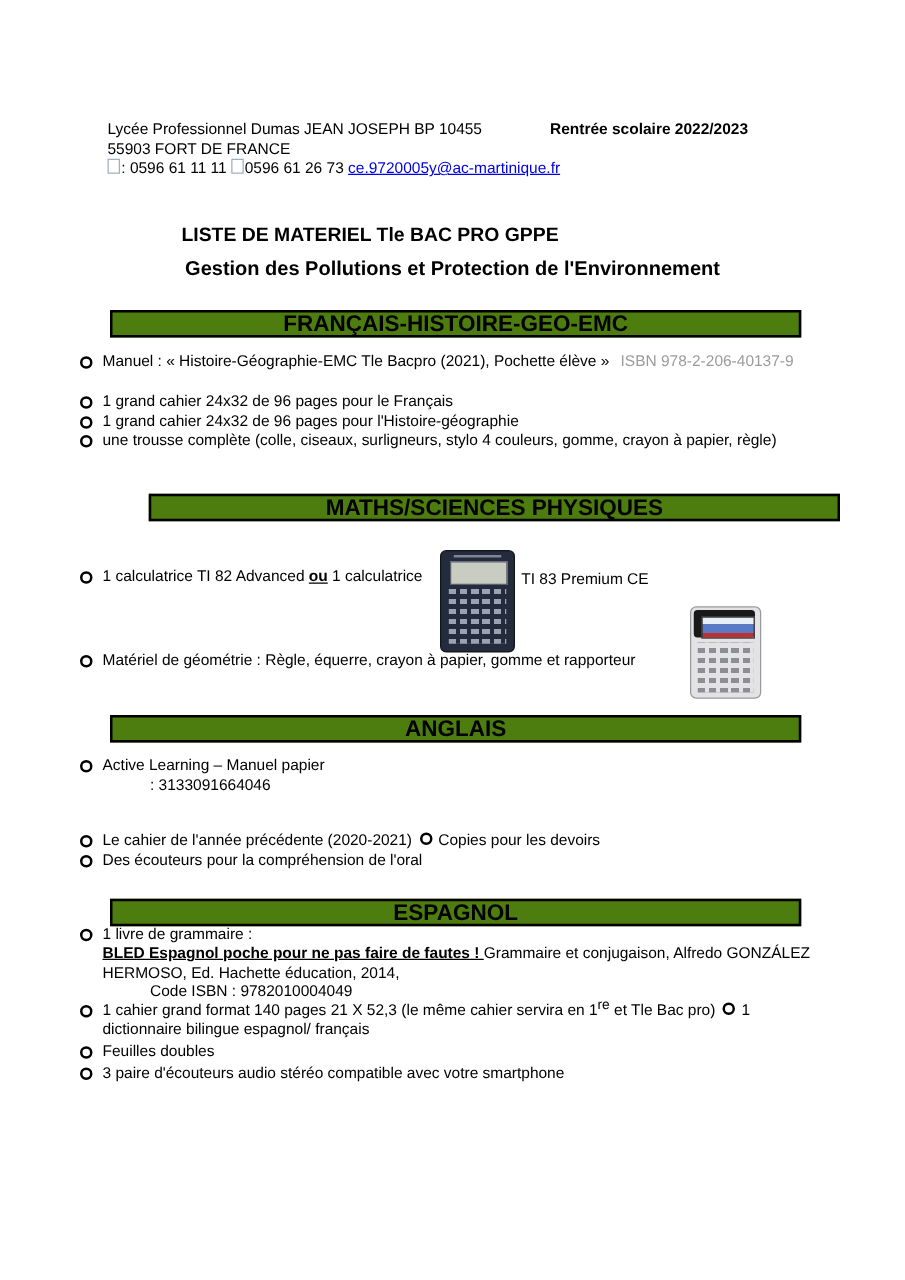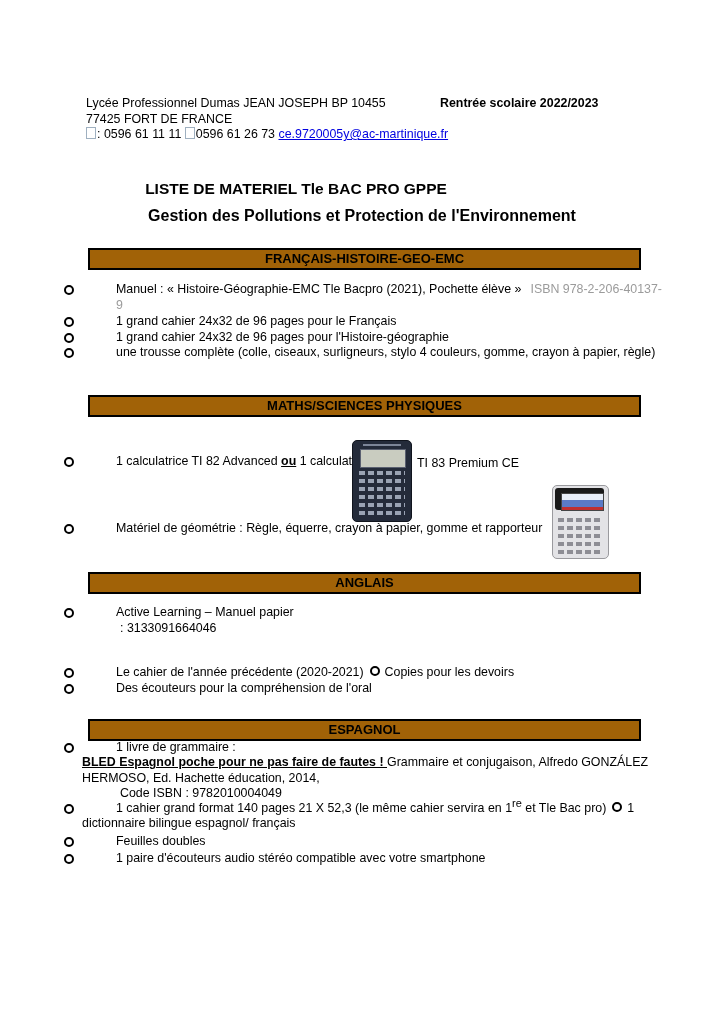--- a/index.html
+++ b/index.html
@@ -11,27 +11,27 @@
   .letterhead .ln{white-space:nowrap;}
   .rentree{position:absolute;left:440px;top:96px;font-weight:bold;white-space:nowrap;}
   .glyphbox{display:inline-block;width:8px;height:10px;border:1px solid #9fb0c0;vertical-align:-1px;margin-right:1px;}
   a.mail{color:#0000e0;text-decoration:underline;}
 
   
   .doc-title1{position:absolute;left:0;top:181px;width:592px;text-align:center;font-weight:bold;font-size:15.5px;}
   .doc-title2{position:absolute;left:0;top:208px;width:724px;text-align:center;font-weight:bold;font-size:16px;}
 
   
-  .secbar{position:absolute;left:88px;width:553px;height:22px;background:#a16207;border:2px solid #000;
-          box-sizing:border-box;text-align:center;font-weight:bold;font-size:13px;line-height:18px;}
-  .bar1{top:248px;} .bar2{top:395px;} .bar3{top:572px;} .bar4{top:719px;}
+  .secbar{position:absolute;left:88px;width:553px;height:22px;background:#4d7c0f;border:2px solid #000;
+          box-sizing:border-box;text-align:center;font-weight:bold;font-size:18px;line-height:18px;}
+  .bar1{top:248px;} .bar2{top:395px;margin-left:31px;} .bar3{top:572px;} .bar4{top:719px;}
 
   
   .list{position:absolute;left:64px;width:602px;}
-  .li{display:flex;align-items:flex-start;gap:34px;}
+  .li{display:flex;align-items:flex-start;}
   .ring{flex:none;display:inline-block;width:6px;height:6px;border:2px solid #000;border-radius:50%;
         margin:3px 8px 0 0;}
   .ring.inline{display:inline-block;vertical-align:0px;margin:0 5px 0 6px;}
   .cont{padding-left:18px;}
   .indent2{padding-left:56px;}
   .gray{color:#9b9b9b;margin-left:9px;}
   .boldu{font-weight:bold;text-decoration:underline;}
   sup{font-size:11px;line-height:0;}
 
   .l-francais1{top:282px;}
@@ -63,21 +63,21 @@
     background-image:repeating-linear-gradient(90deg,transparent 0 6px,#e3e3e6 6px 9px),
                      repeating-linear-gradient(0deg,#8d8d94 0 4px,#e3e3e6 4px 8px);}
 </style>
 </head>
 <body>
 
 <div class="page">
 
   <div class="letterhead">
     <div class="ln">Lycée Professionnel Dumas JEAN JOSEPH BP 10455</div>
-    <div class="ln">77425 FORT DE FRANCE</div>
+    <div class="ln">55903 FORT DE FRANCE</div>
     <div class="ln">
       <span class="glyphbox"></span><span>:</span>
       <span>0596 61 11 11</span>
       <span class="glyphbox"></span><span>0596 61 26 73</span>
       <a class="mail" href="#">ce.9720005y@ac-martinique.fr</a>
     </div>
   </div>
   <div class="rentree">Rentrée scolaire 2022/2023</div>
 
   <div class="doc-title1">LISTE DE MATERIEL Tle BAC PRO GPPE</div>
@@ -169,17 +169,17 @@
       <span class="ring"></span>
       <span><span>1 cahier grand format 140 pages 21 X 52,3 (le même cahier servira en 1</span><sup>re</sup><span> et Tle Bac pro)</span><span class="ring inline"></span><span>1</span></span>
     </div>
     <div class="cont">dictionnaire bilingue espagnol/ français</div>
     <div class="li mt1">
       <span class="ring"></span>
       <span>Feuilles doubles</span>
     </div>
     <div class="li mt1">
       <span class="ring"></span>
-      <span>1 paire d'écouteurs audio stéréo compatible avec votre smartphone</span>
+      <span>3 paire d'écouteurs audio stéréo compatible avec votre smartphone</span>
     </div>
   </div>
 
 </div>
 
 </body></html>

